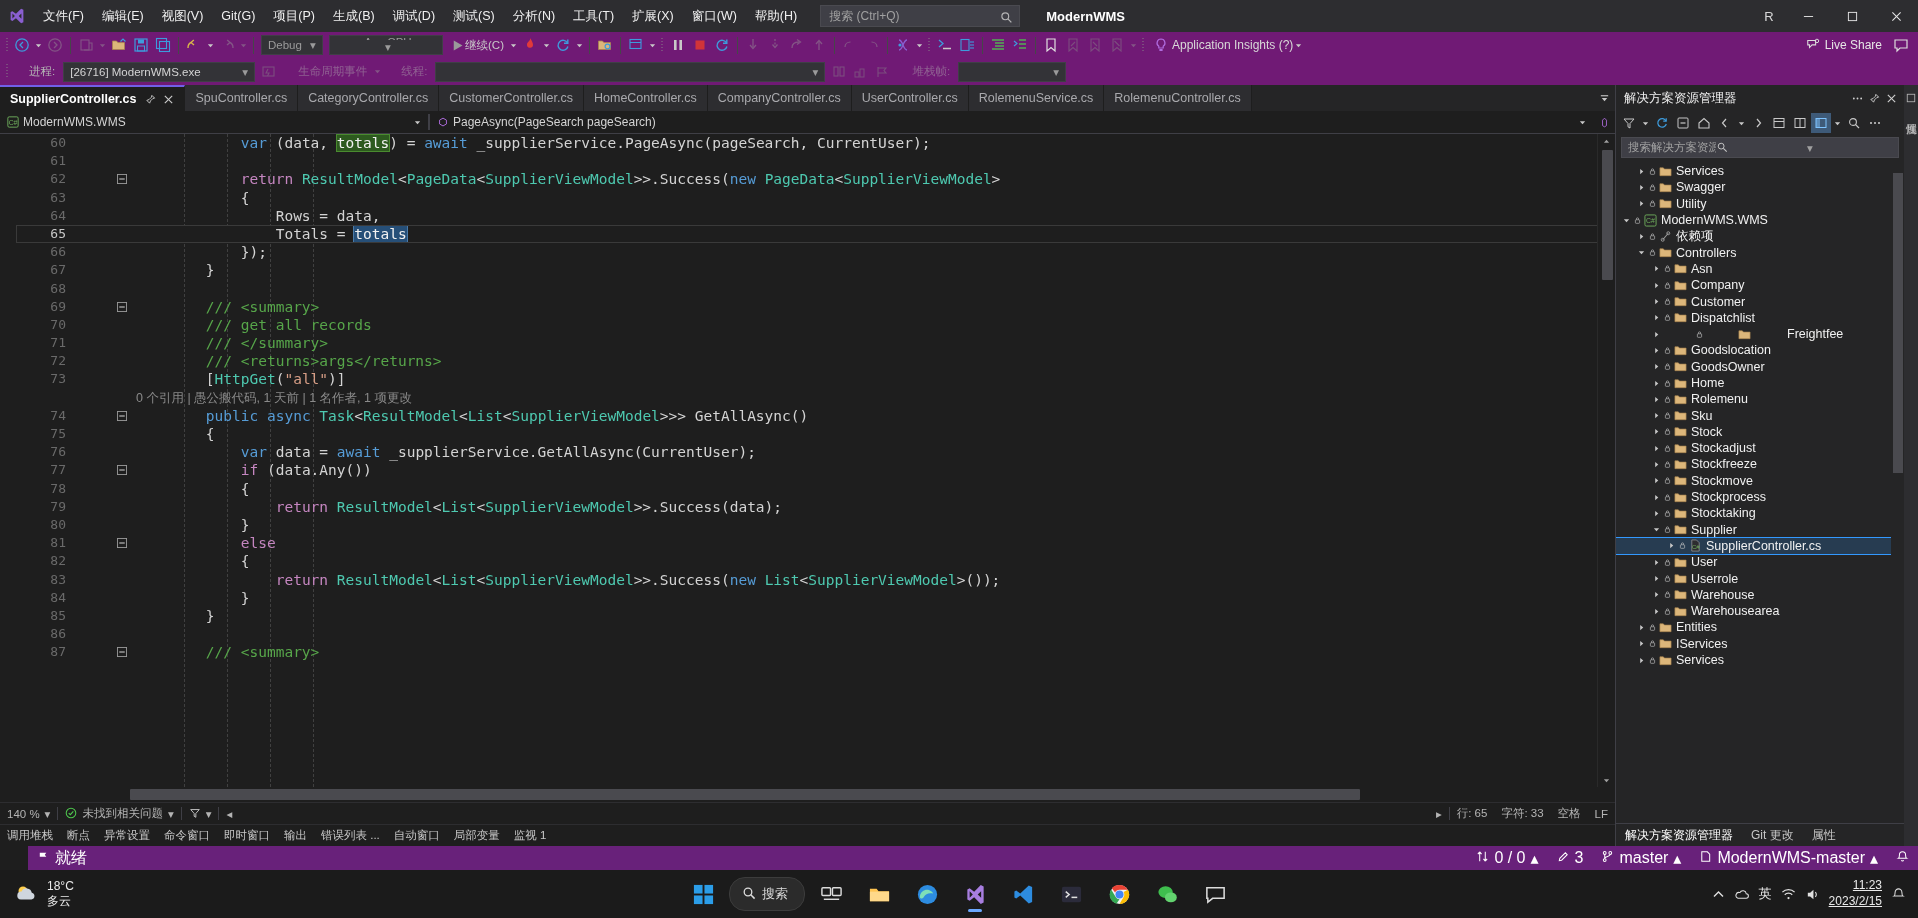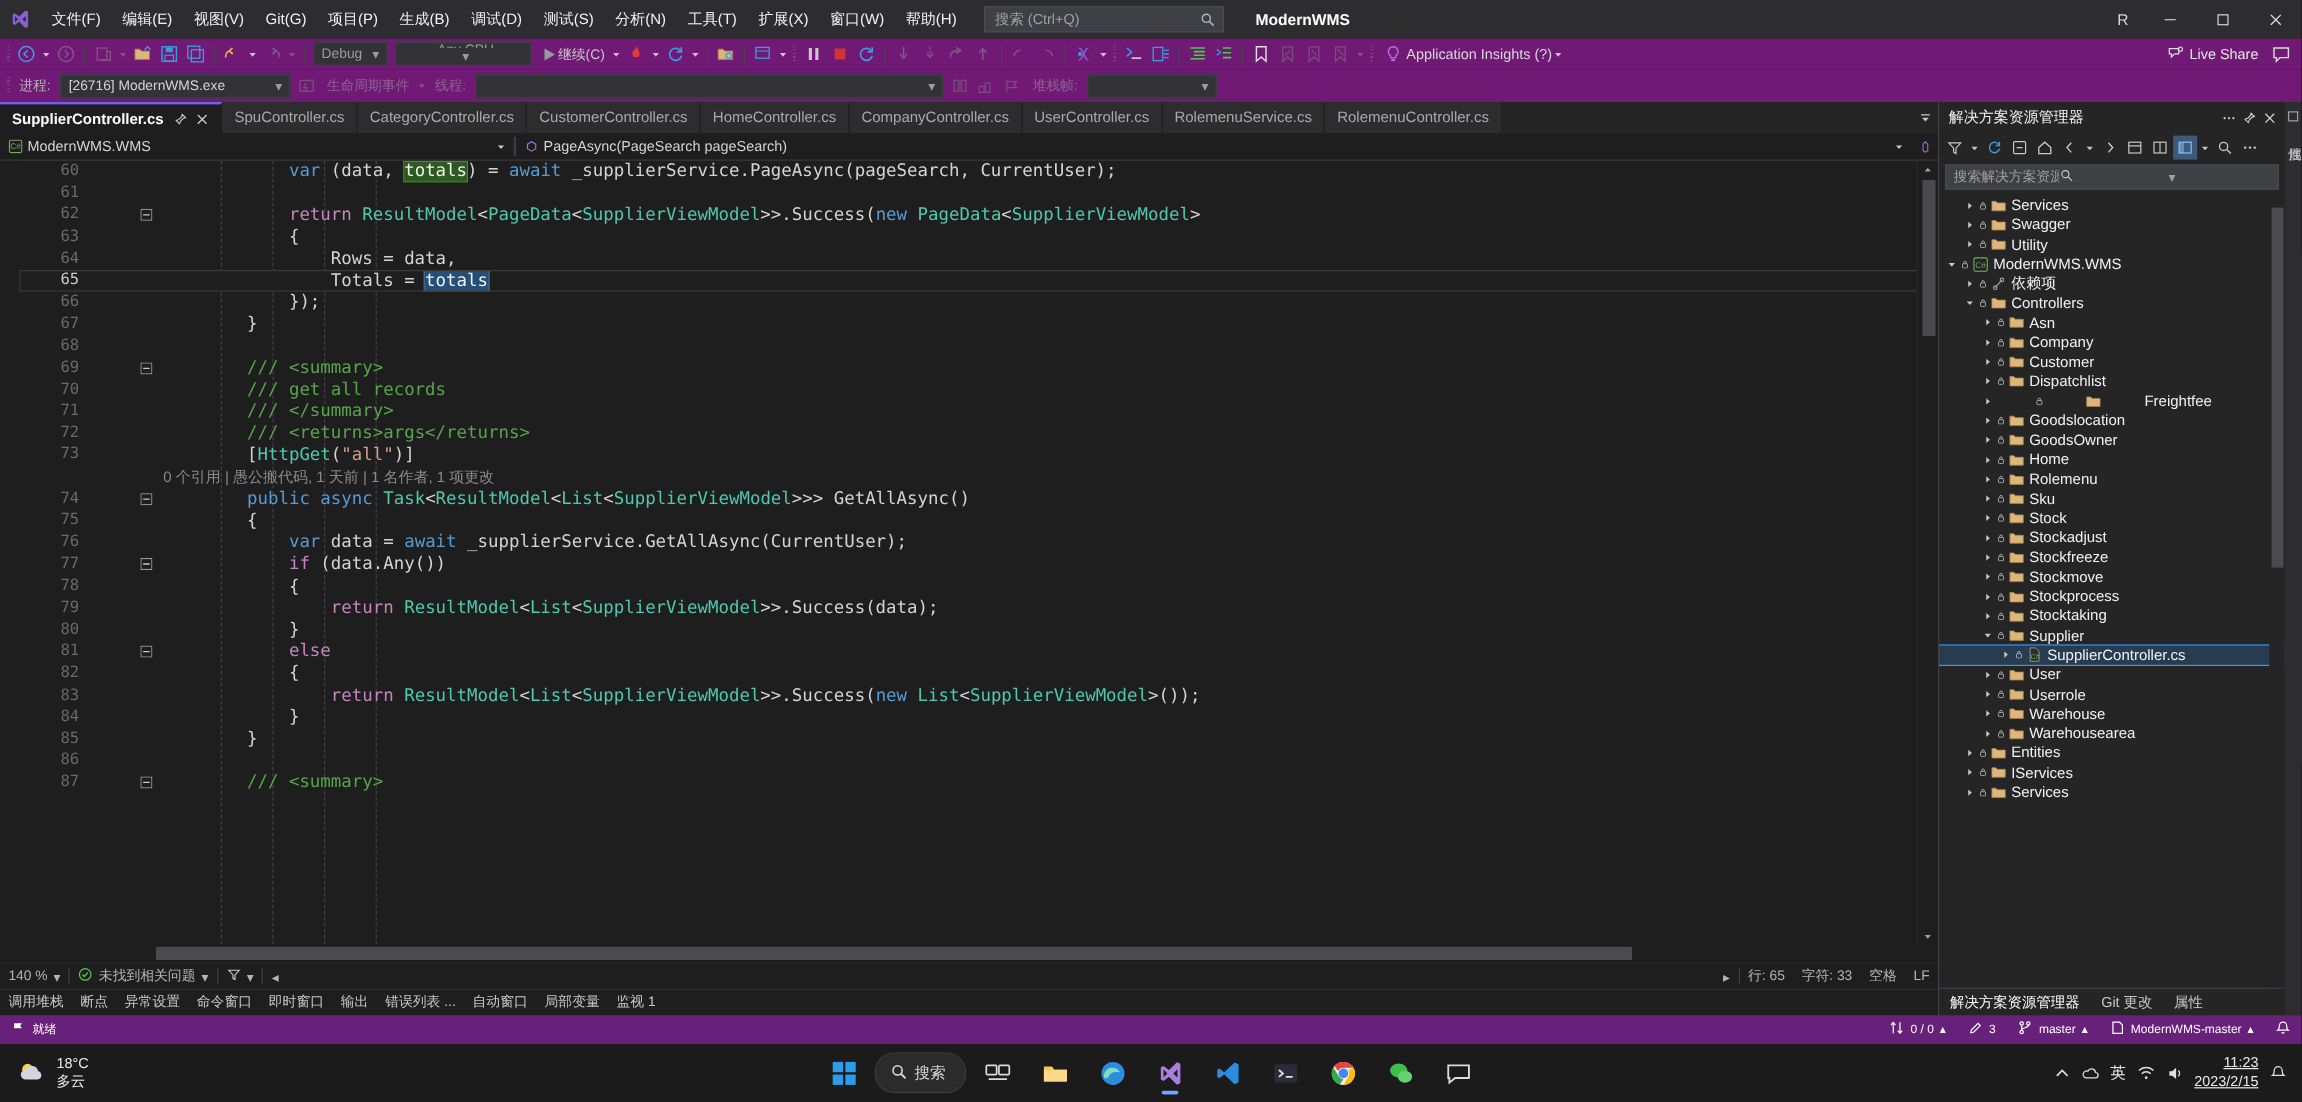--- a/index.html
+++ b/index.html
@@ -34,21 +34,21 @@
   .combo{height:20px;background:#333337;border:1px solid #3f3f46;display:flex;align-items:center;padding:0 2px 0 6px;font-size:11.5px;color:#9b9b9b;margin:0 3px;box-sizing:border-box;}
   .combo .cv{flex:1;white-space:nowrap;overflow:hidden;}
   .combo .cc{width:14px;text-align:center;}
   .combo-debug{width:62px;}
   .combo-cpu{width:114px;flex-direction:column;}
   .runbtn{display:flex;align-items:center;height:22px;padding:0 4px;font-size:11.5px;color:#c8c8c8;}
   .runbtn .ply{width:15px;display:flex;justify-content:center;}
   .appins{display:flex;align-items:center;height:22px;padding:0 2px;font-size:12px;color:#d8d8d8;}
   .tb-right{margin-left:auto;display:flex;align-items:center;padding-right:6px;}
   .liveshare{display:flex;align-items:center;font-size:12px;color:#e6e6e6;gap:5px;padding:0 8px;height:22px;}
-  .label-sm{font-size:11.5px;color:#b4b4b4;padding:0 5px;white-space:nowrap;}
+  .label-sm{font-size:11.5px;color:#b4b4b4;padding:0 5px;white-space:nowrap;margin-left:13px;}
   .combo-proc{width:192px;}
   .combo-thread{width:390px;}
   .combo-stack{width:108px;}
   .dis{opacity:.45;}
 
   
   .main{flex:1 1 auto;display:flex;min-height:0;}
   .editorpane{flex:1 1 auto;display:flex;flex-direction:column;min-width:0;background:#1e1e1e;}
 
   
@@ -133,21 +133,21 @@
   .se-foot .ft{padding:0 9px;height:22px;line-height:22px;color:#c8c8c8;}
   .se-foot .ft.act{color:#ffffff;}
   .right-rail{width:14px;flex:0 0 14px;background:#2d2d30;display:flex;flex-direction:column;align-items:center;padding-top:4px;gap:8px;}
   .rail-t{writing-mode:vertical-rl;font-size:11px;color:#c8c8c8;}
 
   
   .dock{height:21px;background:#1e1e1e;display:flex;flex:0 0 21px;font-size:11.5px;color:#c8c8c8;border-top:1px solid #2d2d30;}
   .dock .dt{padding:0 7px;height:21px;line-height:21px;white-space:nowrap;}
 
   
-  .statusbar{height:24px;background:#68217a;display:flex;align-items:center;flex:0 0 24px;font-size:10px;color:#ffffff;}
+  .statusbar{height:24px;background:#68217a;display:flex;align-items:center;flex:0 0 24px;font-size:16px;color:#ffffff;margin-left:28px;}
   .statusbar .sb{display:flex;align-items:center;gap:5px;padding:0 9px;height:24px;white-space:nowrap;}
   .statusbar .spacer{flex:1;}
   .statusbar svg{width:13px;height:13px;}
 
   
   .taskbar{height:48px;background:#1c1c1cf0;display:flex;align-items:center;flex:0 0 48px;position:relative;}
   .weather{display:flex;align-items:center;gap:7px;padding-left:14px;width:190px;box-sizing:border-box;}
   .weather .wi{width:26px;height:26px;}
   .weather .wt{display:flex;flex-direction:column;line-height:1.25;font-size:12px;color:#eaeaea;}
   .tb-center{position:absolute;left:50%;transform:translateX(-50%);display:flex;align-items:center;gap:4px;}

